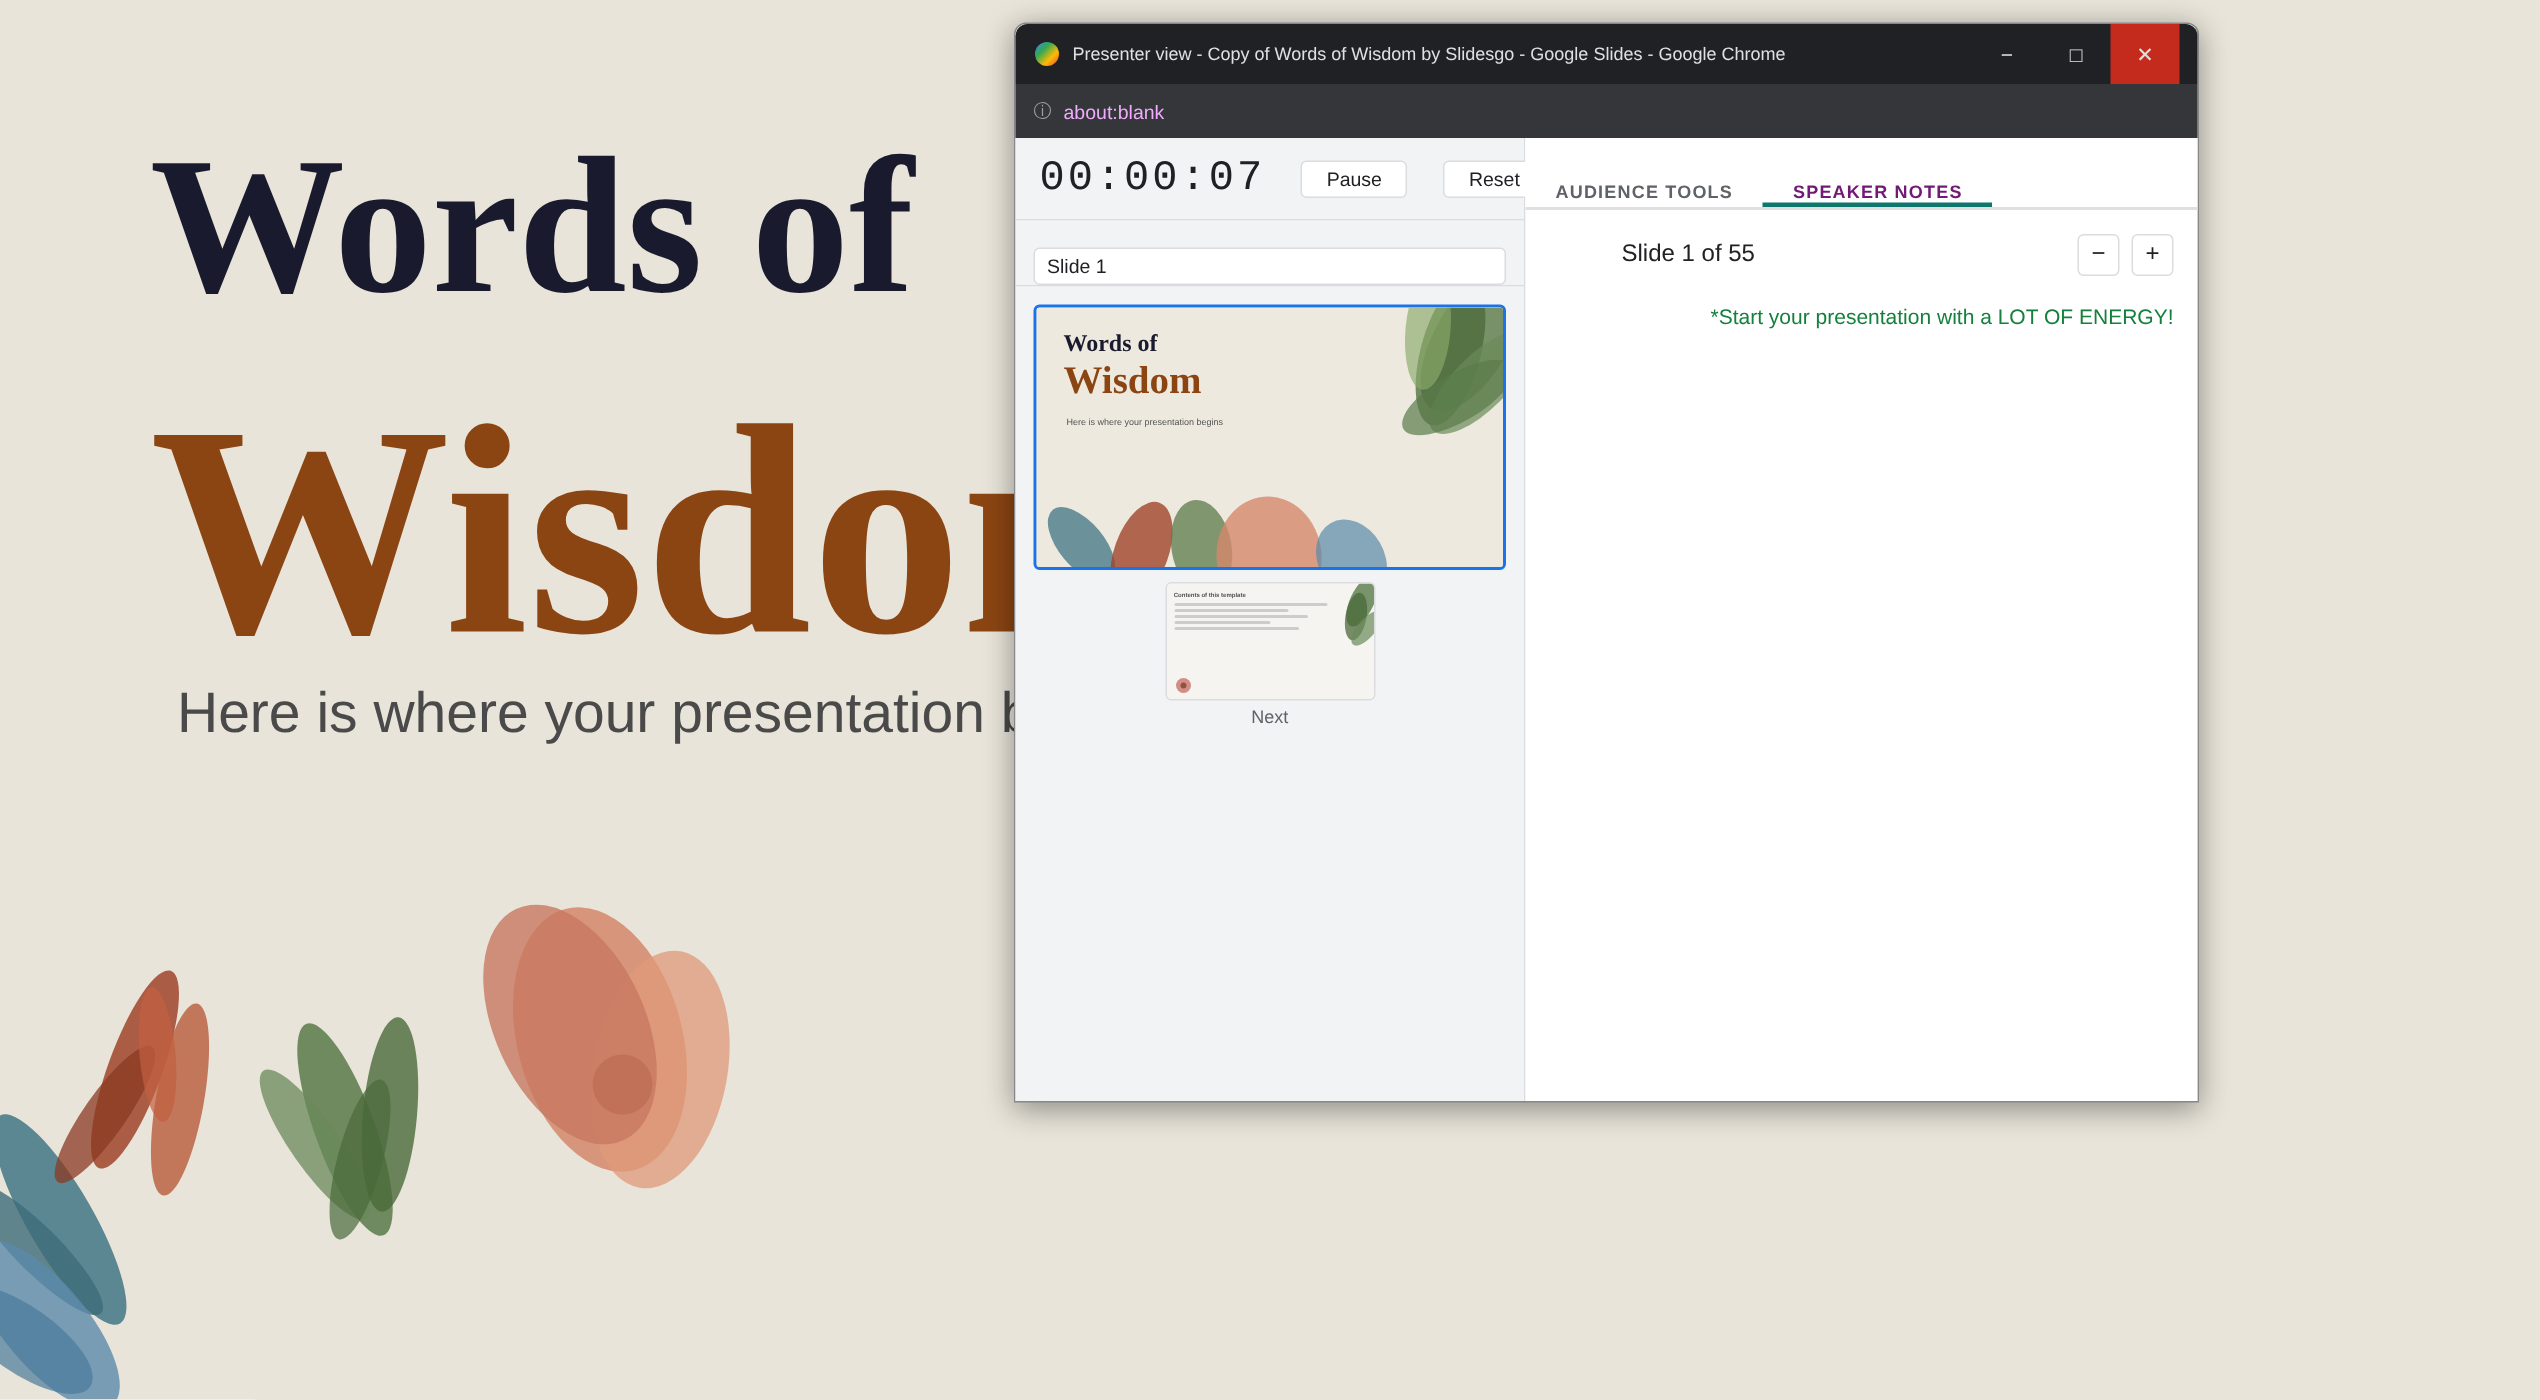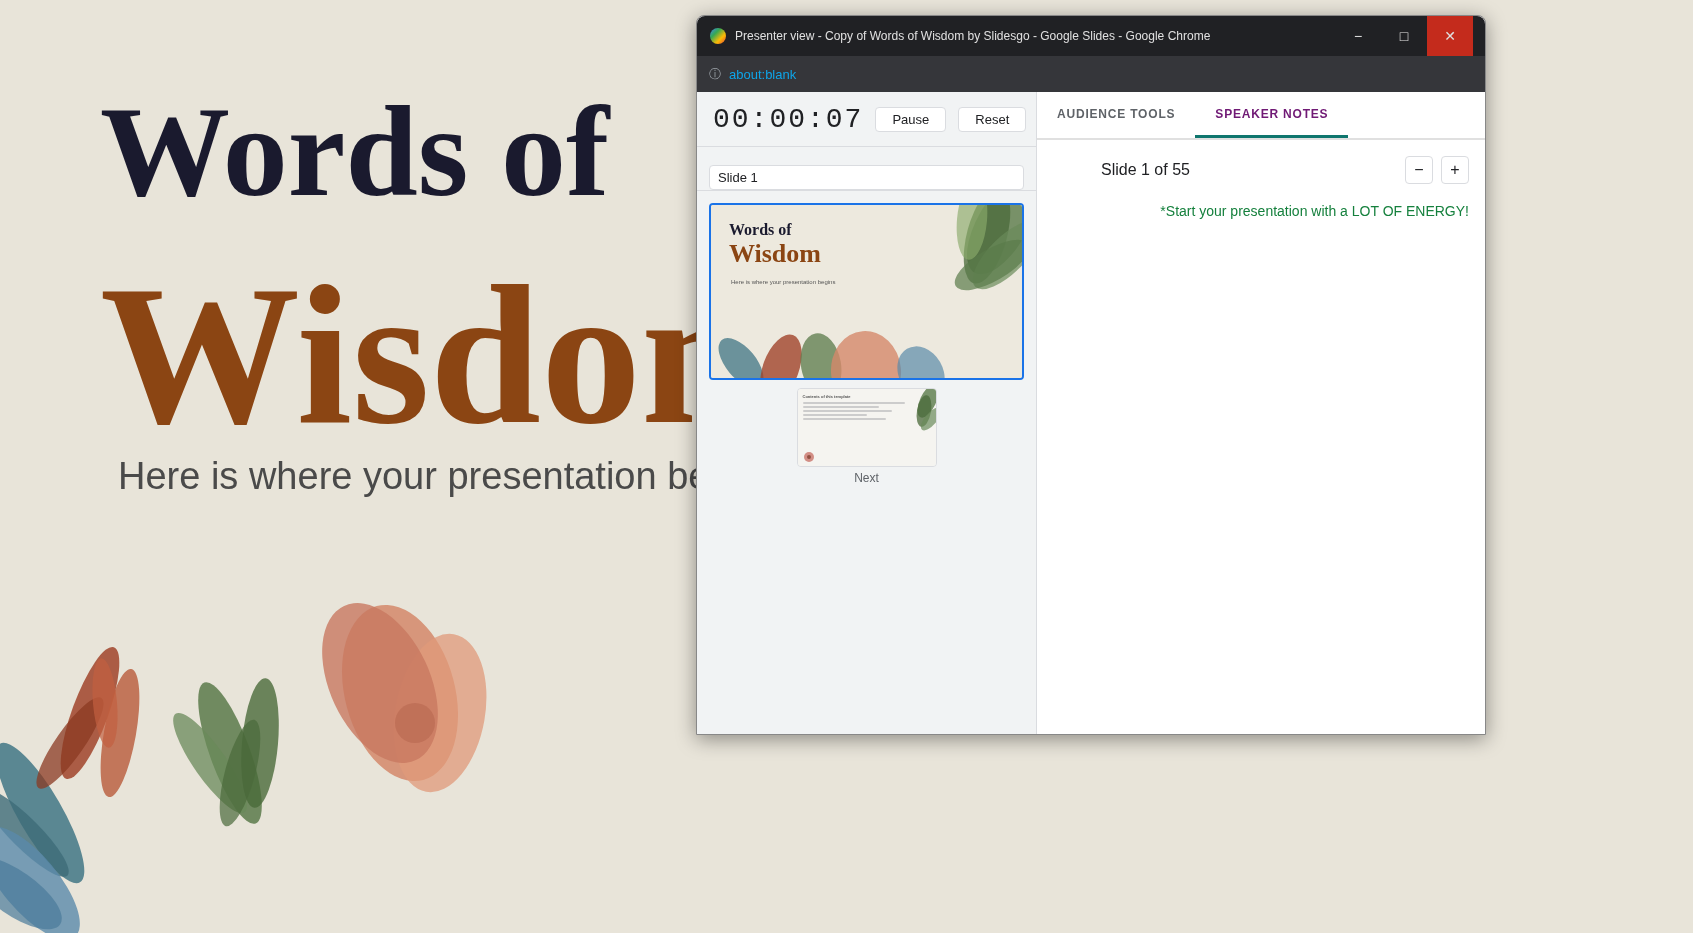--- a/index.html
+++ b/index.html
@@ -52,21 +52,21 @@
       font-size: 38px;
       color: #4a4a4a;
       font-family: Arial, sans-serif;
       font-weight: 300;
     }
 
     
     .chrome-window {
       position: absolute;
       top: 15px;
-      left: 696px;
+      left: 676px;
       width: 790px;
       height: 720px;
       background: #ffffff;
       border: 1px solid #888;
       border-radius: 8px 8px 0 0;
       box-shadow: 0 4px 20px rgba(0,0,0,0.4);
       display: flex;
       flex-direction: column;
     }
 
@@ -133,21 +133,21 @@
       flex-shrink: 0;
     }
 
     .address-icon {
       color: #9aa0a6;
       font-size: 12px;
       margin-right: 8px;
     }
 
     .address-text {
-      color: #0ea5e9;
+      color: #f0abfc;
       font-size: 13px;
     }
 
     
     .presenter-content {
       display: flex;
       flex: 1;
       overflow: hidden;
     }
 
@@ -160,21 +160,21 @@
       border-right: 1px solid #dadce0;
       flex-shrink: 0;
     }
 
     .timer-bar {
       height: 55px;
       background: #f1f3f4;
       display: flex;
       align-items: center;
       padding: 0 16px;
-      gap: 12px;
+      gap: 24px;
       border-bottom: 1px solid #dadce0;
     }
 
     .timer-display {
       font-size: 28px;
       font-weight: 300;
       color: #202124;
       font-family: 'Courier New', monospace;
       letter-spacing: 2px;
     }
@@ -297,20 +297,21 @@
       display: flex;
       flex-direction: column;
     }
 
     .right-tabs {
       height: 48px;
       display: flex;
       border-bottom: 2px solid #e0e0e0;
       background: #ffffff;
       flex-shrink: 0;
+      align-items: flex-end;
     }
 
     .tab-item {
       padding: 0 20px;
       display: flex;
       align-items: center;
       font-size: 12px;
       font-weight: 600;
       letter-spacing: 0.8px;
       color: #5f6368;

